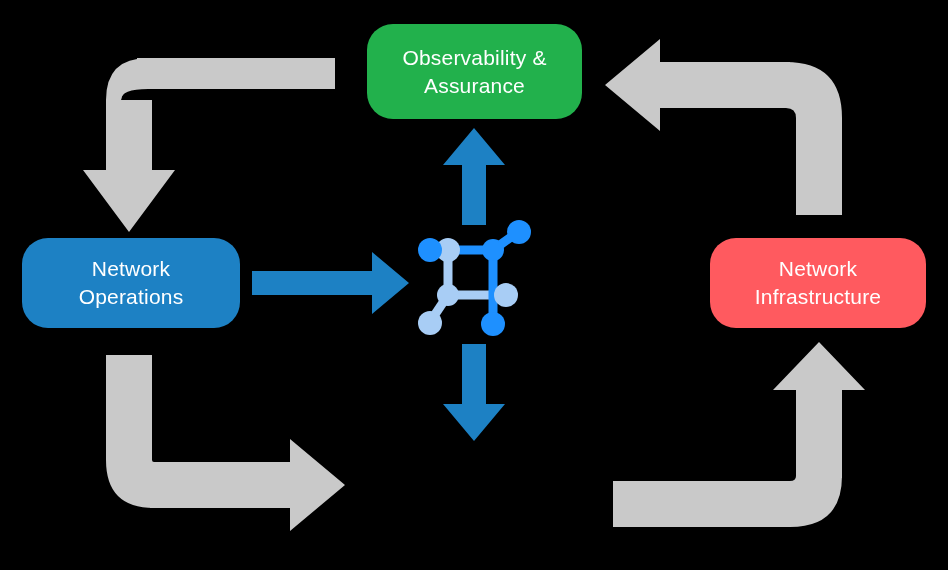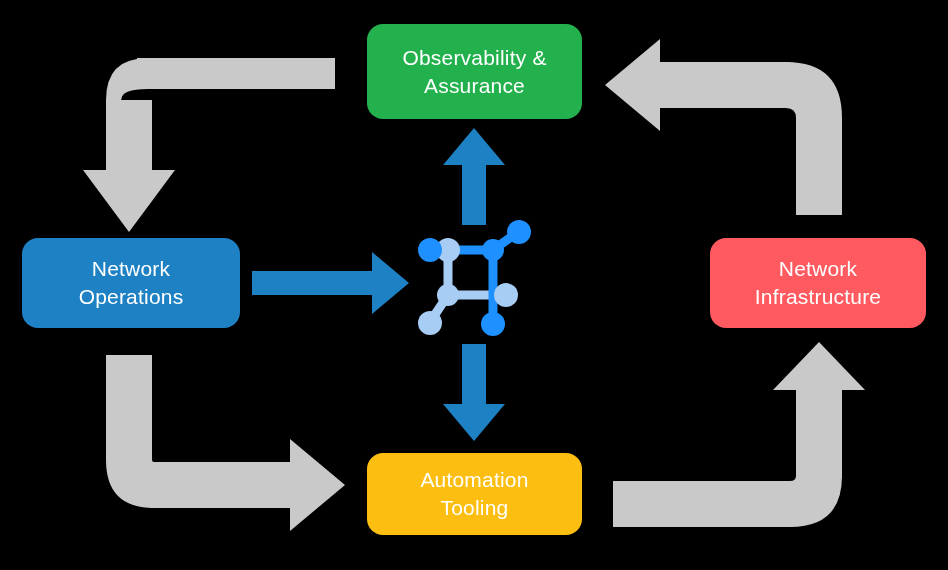--- a/index.html
+++ b/index.html
@@ -8,21 +8,21 @@
     width:948px;height:570px;
     background:#000000;
     overflow:hidden;
     font-family:"Liberation Sans", sans-serif;
   }
   .node{
     position:absolute;
     display:flex;
     align-items:center;
     justify-content:center;
-    border-radius:16px;
+    border-radius:26px;
     color:#ffffff;
     text-align:center;
     line-height:1.32;
     font-size:21px;
     font-weight:400;
     letter-spacing:.2px;
     box-sizing:border-box;
     padding:4px 10px;
     white-space:pre-line;
   }
@@ -110,16 +110,14 @@
 
   <div class="node" id="node-observability" style="background: rgb(34, 177, 76);">Observability &amp;
 Assurance</div>
 
   <div class="node" id="node-operations" style="background: rgb(29, 129, 196);">Network
 Operations</div>
 
   <div class="node" id="node-infrastructure" style="background: rgb(255, 90, 95);">Network
 Infrastructure</div>
 
-  <div class="node" id="node-automation" style="background: rgb(253, 190, 18);">Automation
-Tooling</div>
 
 </div>
 
 </body></html>

